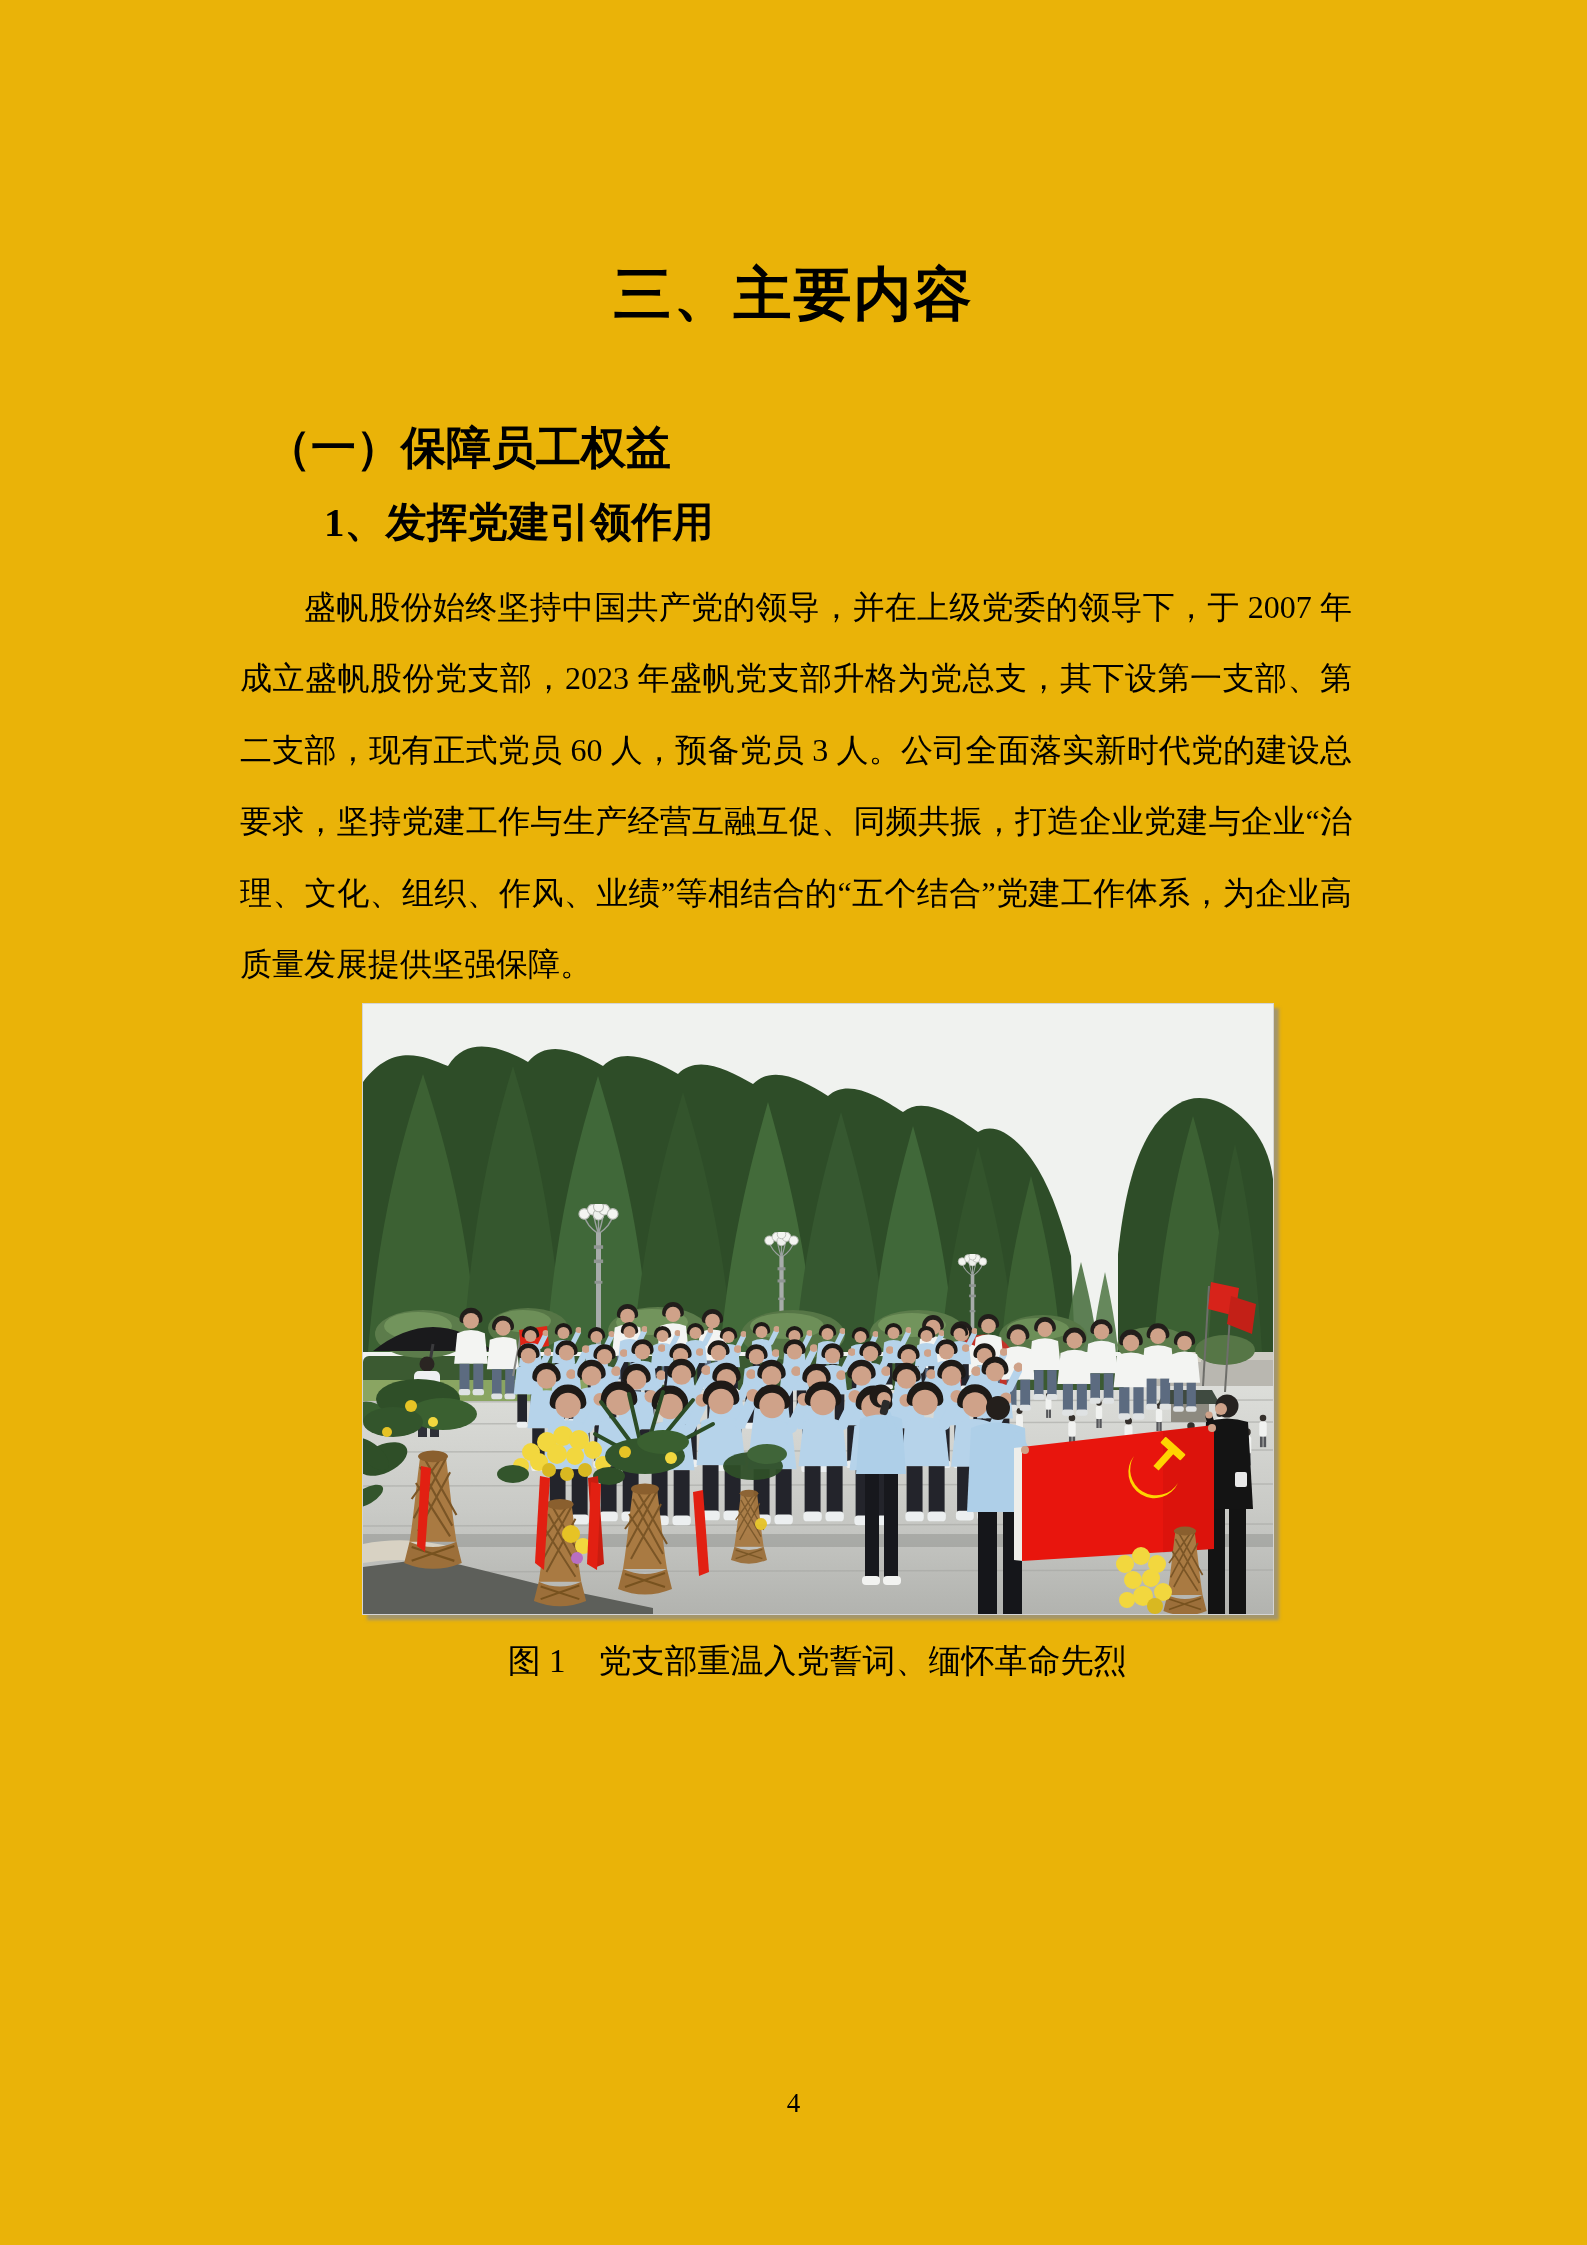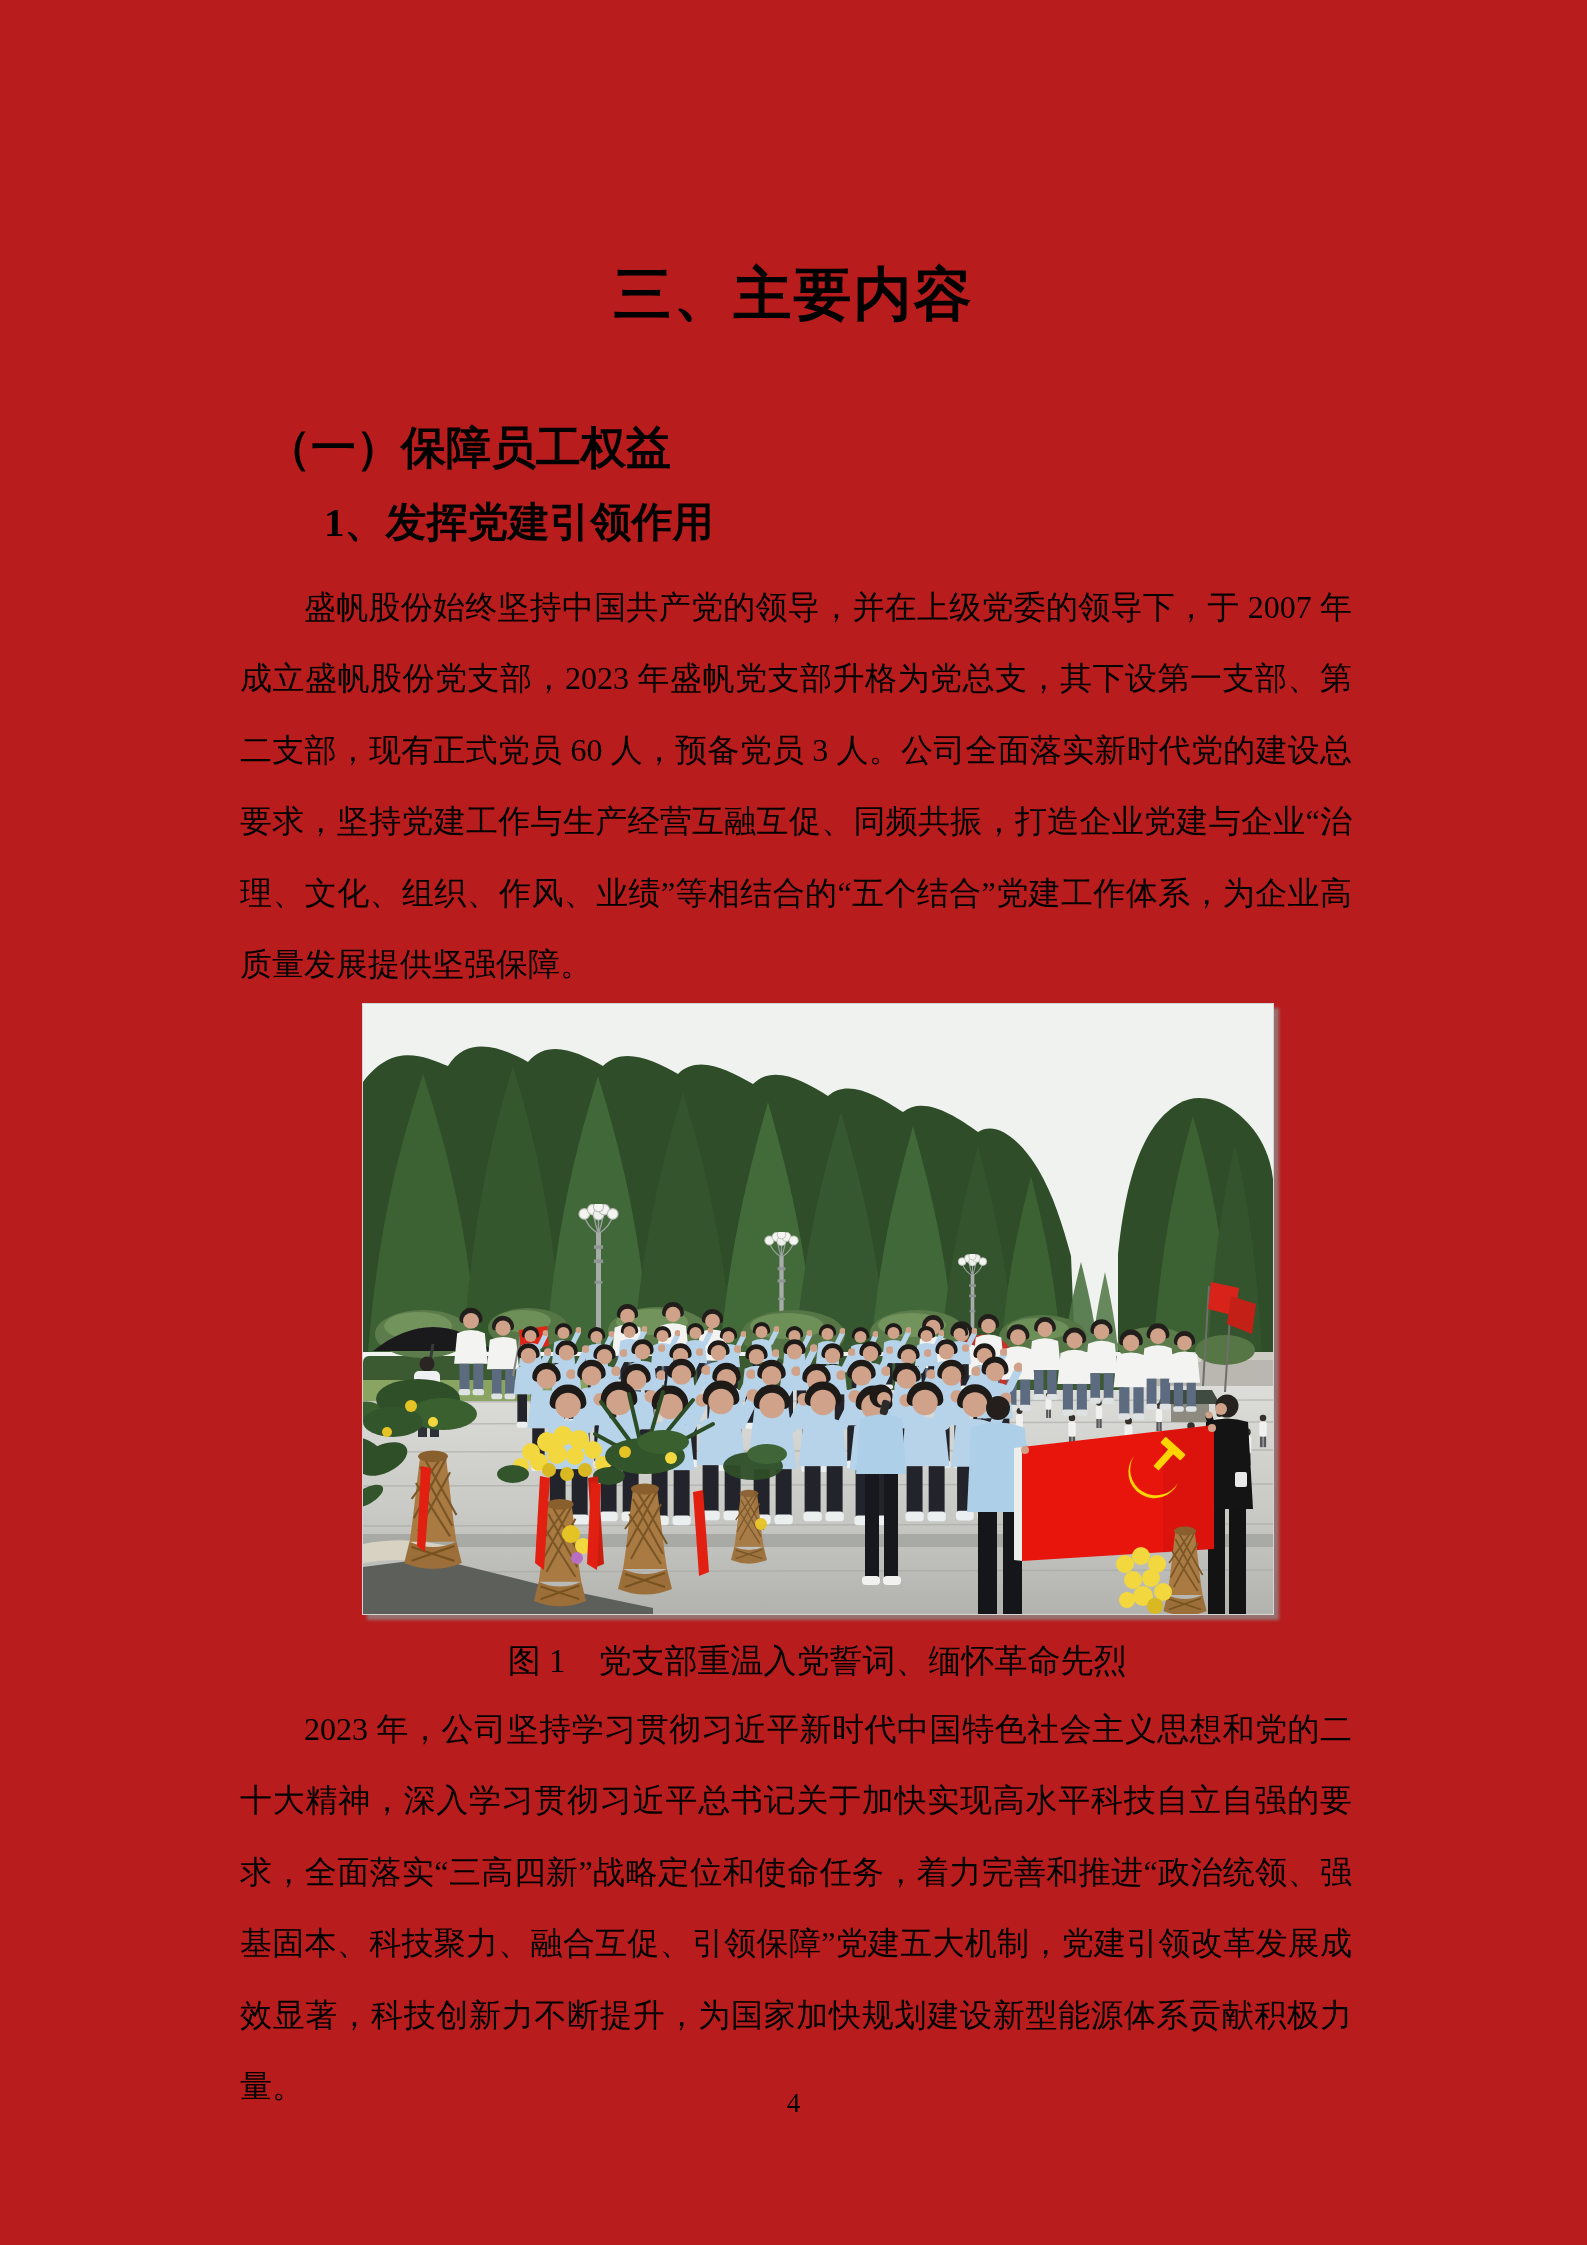--- a/index.html
+++ b/index.html
@@ -1,20 +1,20 @@
 <!DOCTYPE html>
 <html style="--flag-red: #e8150d; --emblem-yellow: #ffd400; --shirt-blue: #b6d3ea;"><head>
 <meta charset="utf-8">
 <style>
   html,body{margin:0;padding:0;background:#ffffff;}
   .page{
     position:relative;
     width:1587px;
     height:2245px;
-    background:#b91c1c;
+    background:#eab308;
     font-family:"Liberation Serif","DejaVu Serif",serif;
     color:#000;
     overflow:hidden;
   }
   .doc-title{
     position:absolute;
     left:0; right:0; top:260px;
     text-align:center;
     font-size:58px;
     line-height:70px;
@@ -457,16 +457,15 @@
           </g>
           <circle cx="792" cy="602" r="8" fill="#d9b821"></circle>
         </g>
         <ellipse cx="8" cy="450" rx="22" ry="10" fill="#2f4f28" transform="rotate(40 8 450)"></ellipse>
         <ellipse cx="4" cy="492" rx="18" ry="8" fill="#33552c" transform="rotate(-30 4 492)"></ellipse>
       </g>
     </svg>
   </div>
 
   <div class="caption">图 1　党支部重温入党誓词、缅怀革命先烈</div>
-  <div class="para p2">2023 年，公司坚持学习贯彻习近平新时代中国特色社会主义思想和党的二十大精神，深入学习贯彻习近平总书记关于加快实现高水平科技自立自强的要求，全面落实“三高四新”战略定位和使命任务，着力完善和推进“政治统领、强基固本、科技聚力、融合互促、引领保障”党建五大机制，党建引领改革发展成效显著，科技创新力不断提升，为国家加快规划建设新型能源体系贡献积极力量。</div>
   <div class="page-num">4</div>
 
 </div>
 
 </body></html>

